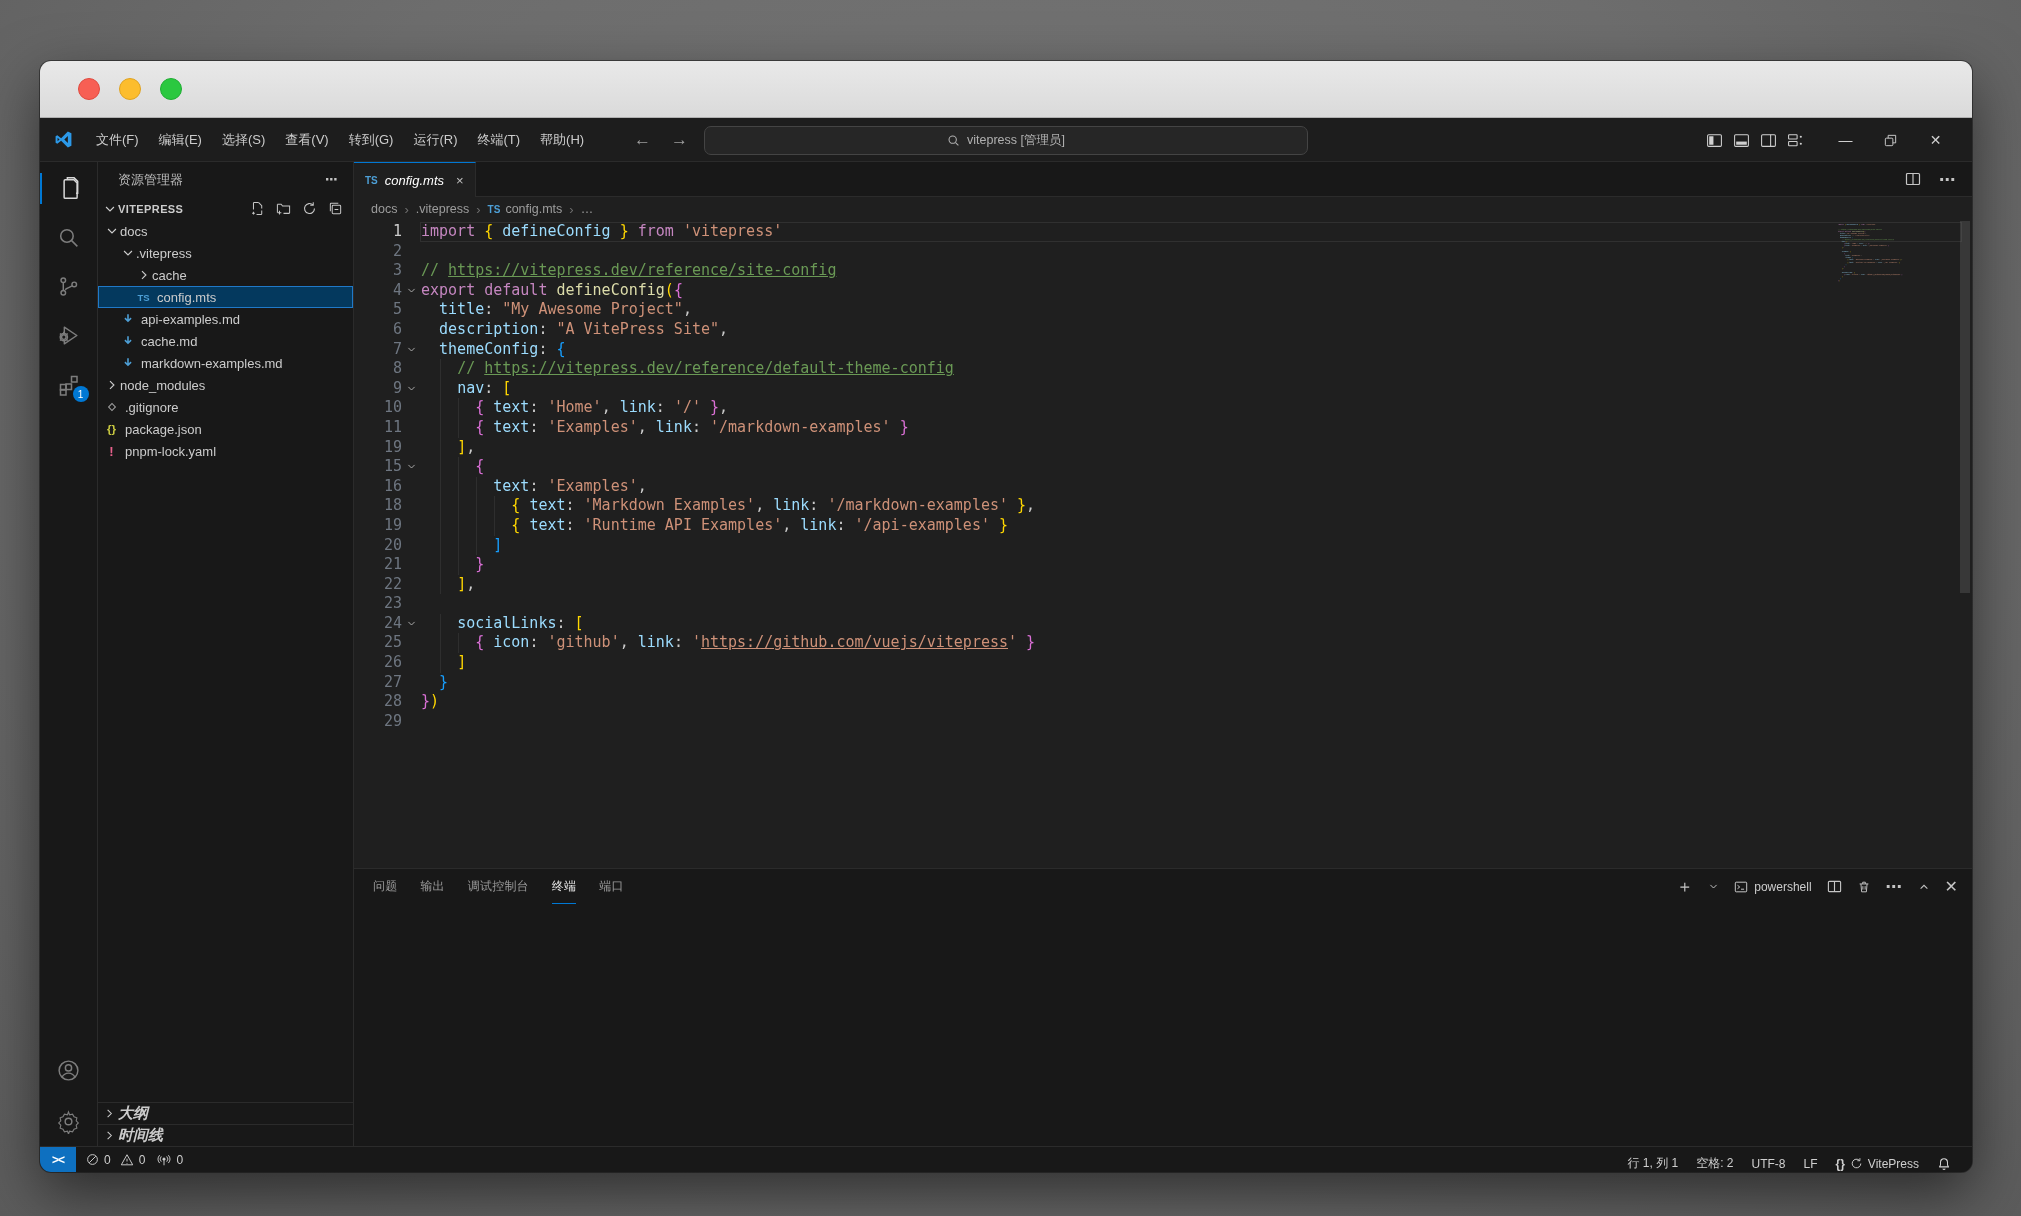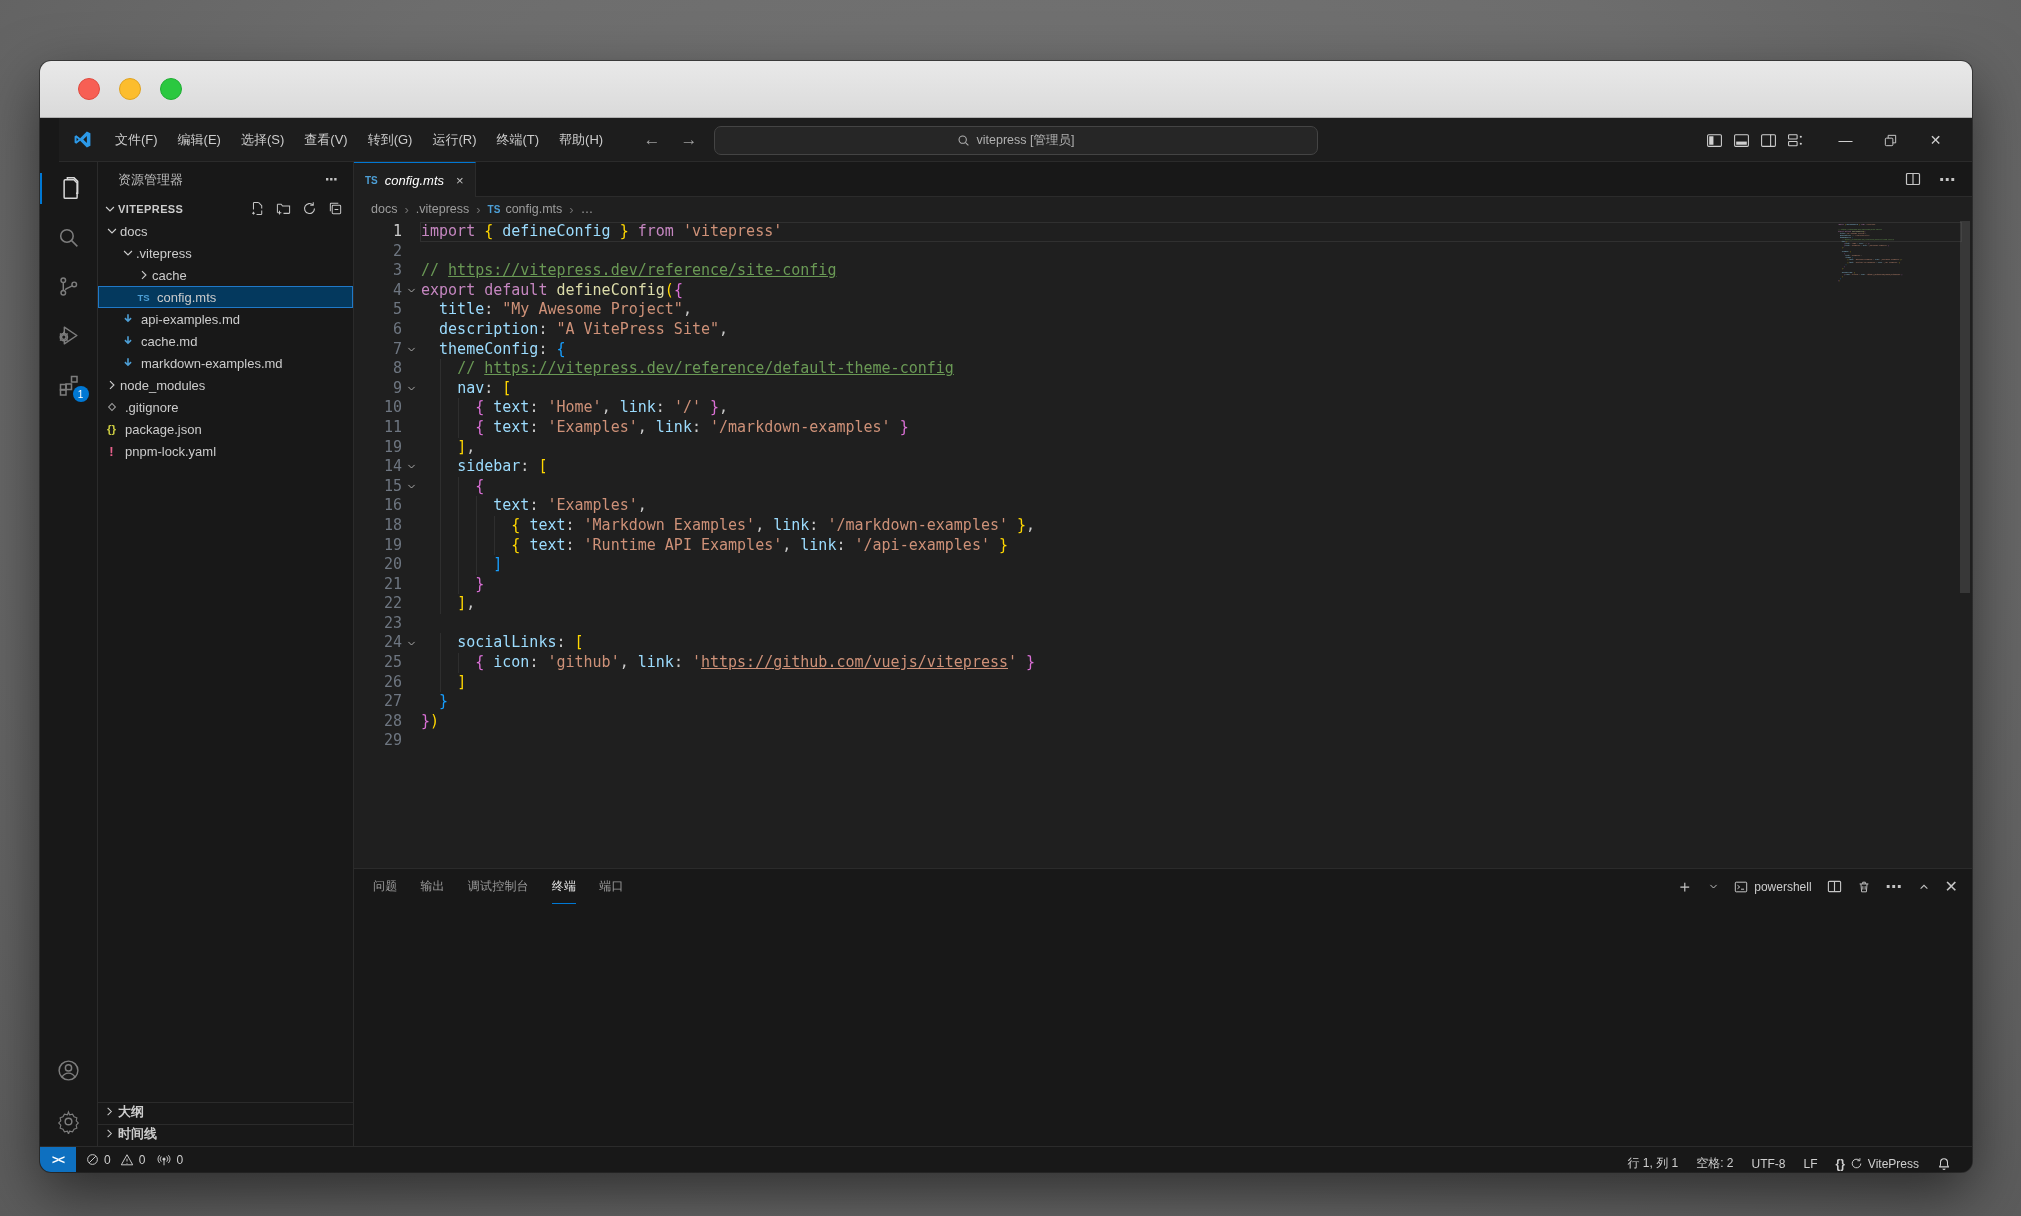--- a/index.html
+++ b/index.html
@@ -21,21 +21,21 @@
   
   .macbar { height:57px; flex:none; background:linear-gradient(#e9e9e9,#dadada);
     border-bottom:1px solid #b0b0b0; display:flex; align-items:center; padding-left:38px; gap:19px; }
   .tl { width:22px; height:22px; border-radius:50%; }
   .tl.red   { background:#f75f54; border:1px solid #e04a3f; }
   .tl.yel   { background:#fcbd2e; border:1px solid #e0a321; }
   .tl.grn   { background:#2bc840; border:1px solid #1fae33; }
 
   
   .titlebar { height:44px; flex:none; background:#1d1d1d; border-bottom:1px solid #2b2b2b;
-    display:flex; align-items:center; position:relative; color:#cccccc; font-size:13px;margin-left:19px; }
+    display:flex; align-items:center; position:relative; color:#cccccc; font-size:13px; }
   .vslogo { width:46px; display:flex; justify-content:center; }
   .menus { display:flex; }
   .menu-item { padding:5px 10px; border-radius:5px; cursor:default; }
   .navarrows { position:absolute; left:calc(50% - 372px); top:0; height:44px; display:flex; gap:20px;
     align-items:center; color:#9f9f9f; font-size:17px; }
   .searchbox { position:absolute; left:50%; transform:translateX(-50%); top:8px; width:604px; height:29px;
     background:#262626; border:1px solid #444444; border-radius:7px; color:#b0b0b0;
     display:flex; align-items:center; justify-content:center; gap:7px; font-size:12.5px; }
   .wincontrols { position:absolute; right:0; top:0; height:44px; display:flex; align-items:center; padding-right:14px; color:#cfcfcf; }
   .layout-btn { width:27px; height:27px; display:flex; align-items:center; justify-content:center; }
@@ -60,22 +60,22 @@
   .sb-title .dots { margin-left:auto; color:#c5c5c5; letter-spacing:1px; font-weight:700; }
   .sb-section { height:23px; flex:none; display:flex; align-items:center; padding:0 10px 0 3px;
     font-weight:700; font-size:11px; letter-spacing:.4px; color:#cccccc; }
   .sb-actions { margin-left:auto; display:flex; gap:11px; color:#c5c5c5; align-items:center; }
   .tree { flex:1; overflow:hidden; }
   .trow { height:22px; display:flex; align-items:center; border:1px solid transparent; white-space:nowrap; }
   .trow.selected { background:#04395e; border-color:#2079c8; }
   .tw { width:17px; height:16px; flex:none; display:flex; align-items:center; justify-content:center; color:#cccccc; }
   .fi { width:17px; flex:none; display:flex; align-items:center; justify-content:center; font-weight:700; margin-right:5px; }
   .sb-bottom { flex:none; }
-  .sb-bottom .secrow { height:22px; display:flex; align-items:flex-start; border-top:1px solid #2b2b2b;
-    font-weight:700; font-size:13px; padding-left:3px; }
+  .sb-bottom .secrow { height:22px; display:flex; align-items:center; border-top:1px solid #2b2b2b;
+    font-weight:700; font-size:15px; padding-left:3px;font-style:italic; }
 
   
   .editorcol { flex:1; min-width:0; display:flex; flex-direction:column; background:#1f1f1f; }
   .tabbar { height:35px; flex:none; background:#181818; display:flex; }
   .tab { height:35px; padding:0 11px; display:flex; align-items:center; gap:7px; background:#1f1f1f;
     border-top:1px solid #0078d4; border-right:1px solid #2b2b2b; color:#ffffff; font-size:13px; }
   .tab .fname { font-style:italic; }
   .tab .close { color:#c0c0c0; margin-left:5px; font-size:13px; }
   .ts-ico { color:#4d9fd6; font-weight:700; font-size:10px; font-style:normal; }
   .tabrest { flex:1; border-bottom:1px solid #2b2b2b; display:flex; align-items:center; justify-content:flex-end;
@@ -444,23 +444,20 @@
             <div class="code-line"><span class="ln">7</span><span class="foldc"><svg width="11" height="11" viewBox="0 0 16 16" style="transform:rotate(90deg)">
                   <path d="M5.7 3.5L10.2 8l-4.5 4.5" fill="none" stroke="currentColor" stroke-width="1.3"></path>
                 </svg></span><span class="ltext"><span class="tk-t">  </span><span class="tk-v">themeConfig</span><span class="tk-p">: </span><span class="tk-b3">{</span></span></div>
             <div class="code-line"><span class="ln">8</span><span class="foldc"></span><span class="ltext"><span class="g" style="left:18.6px"></span><span class="tk-t">    </span><span class="tk-c">// </span><span class="tk-cu">https://vitepress.dev/reference/default-theme-config</span></span></div>
             <div class="code-line"><span class="ln">9</span><span class="foldc"><svg width="11" height="11" viewBox="0 0 16 16" style="transform:rotate(90deg)">
                   <path d="M5.7 3.5L10.2 8l-4.5 4.5" fill="none" stroke="currentColor" stroke-width="1.3"></path>
                 </svg></span><span class="ltext"><span class="g" style="left:18.6px"></span><span class="tk-t">    </span><span class="tk-v">nav</span><span class="tk-p">: </span><span class="tk-b1">[</span></span></div>
             <div class="code-line"><span class="ln">10</span><span class="foldc"></span><span class="ltext"><span class="g" style="left:18.6px"></span><span class="g" style="left:36.6px"></span><span class="tk-t">      </span><span class="tk-b2">{</span><span class="tk-t"> </span><span class="tk-v">text</span><span class="tk-p">: </span><span class="tk-s">'Home'</span><span class="tk-p">, </span><span class="tk-v">link</span><span class="tk-p">: </span><span class="tk-s">'/'</span><span class="tk-t"> </span><span class="tk-b2">}</span><span class="tk-p">,</span></span></div>
             <div class="code-line"><span class="ln">11</span><span class="foldc"></span><span class="ltext"><span class="g" style="left:18.6px"></span><span class="g" style="left:36.6px"></span><span class="tk-t">      </span><span class="tk-b2">{</span><span class="tk-t"> </span><span class="tk-v">text</span><span class="tk-p">: </span><span class="tk-s">'Examples'</span><span class="tk-p">, </span><span class="tk-v">link</span><span class="tk-p">: </span><span class="tk-s">'/markdown-examples'</span><span class="tk-t"> </span><span class="tk-b2">}</span></span></div>
             <div class="code-line"><span class="ln">19</span><span class="foldc"></span><span class="ltext"><span class="g" style="left:18.6px"></span><span class="tk-t">    </span><span class="tk-b1">]</span><span class="tk-p">,</span></span></div>
-            <div class="code-line"><span class="ln">14</span><span class="foldc"><svg width="11" height="11" viewBox="0 0 16 16" style="transform:rotate(90deg)">
-                  <path d="M5.7 3.5L10.2 8l-4.5 4.5" fill="none" stroke="currentColor" stroke-width="1.3"></path>
-                </svg></span><span class="ltext"><span class="g" style="left:18.6px"></span><span class="tk-t">    </span><span class="tk-v">sidebar</span><span class="tk-p">: </span><span class="tk-b1">[</span></span></div>
             <div class="code-line"><span class="ln">15</span><span class="foldc"><svg width="11" height="11" viewBox="0 0 16 16" style="transform:rotate(90deg)">
                   <path d="M5.7 3.5L10.2 8l-4.5 4.5" fill="none" stroke="currentColor" stroke-width="1.3"></path>
                 </svg></span><span class="ltext"><span class="g" style="left:18.6px"></span><span class="g" style="left:36.6px"></span><span class="tk-t">      </span><span class="tk-b2">{</span></span></div>
             <div class="code-line"><span class="ln">16</span><span class="foldc"></span><span class="ltext"><span class="g" style="left:18.6px"></span><span class="g" style="left:36.6px"></span><span class="g" style="left:54.7px"></span><span class="tk-t">        </span><span class="tk-v">text</span><span class="tk-p">: </span><span class="tk-s">'Examples'</span><span class="tk-p">,</span></span></div>
             <div class="code-line"><span class="ln">18</span><span class="foldc"></span><span class="ltext"><span class="g" style="left:18.6px"></span><span class="g" style="left:36.6px"></span><span class="g" style="left:54.7px"></span><span class="g" style="left:72.7px"></span><span class="tk-t">          </span><span class="tk-b1">{</span><span class="tk-t"> </span><span class="tk-v">text</span><span class="tk-p">: </span><span class="tk-s">'Markdown Examples'</span><span class="tk-p">, </span><span class="tk-v">link</span><span class="tk-p">: </span><span class="tk-s">'/markdown-examples'</span><span class="tk-t"> </span><span class="tk-b1">}</span><span class="tk-p">,</span></span></div>
             <div class="code-line"><span class="ln">19</span><span class="foldc"></span><span class="ltext"><span class="g" style="left:18.6px"></span><span class="g" style="left:36.6px"></span><span class="g" style="left:54.7px"></span><span class="g" style="left:72.7px"></span><span class="tk-t">          </span><span class="tk-b1">{</span><span class="tk-t"> </span><span class="tk-v">text</span><span class="tk-p">: </span><span class="tk-s">'Runtime API Examples'</span><span class="tk-p">, </span><span class="tk-v">link</span><span class="tk-p">: </span><span class="tk-s">'/api-examples'</span><span class="tk-t"> </span><span class="tk-b1">}</span></span></div>
             <div class="code-line"><span class="ln">20</span><span class="foldc"></span><span class="ltext"><span class="g" style="left:18.6px"></span><span class="g" style="left:36.6px"></span><span class="g" style="left:54.7px"></span><span class="tk-t">        </span><span class="tk-b3">]</span></span></div>
             <div class="code-line"><span class="ln">21</span><span class="foldc"></span><span class="ltext"><span class="g" style="left:18.6px"></span><span class="g" style="left:36.6px"></span><span class="tk-t">      </span><span class="tk-b2">}</span></span></div>
             <div class="code-line"><span class="ln">22</span><span class="foldc"></span><span class="ltext"><span class="g" style="left:18.6px"></span><span class="tk-t">    </span><span class="tk-b1">]</span><span class="tk-p">,</span></span></div>
             <div class="code-line"><span class="ln">23</span><span class="foldc"></span><span class="ltext"></span></div>

